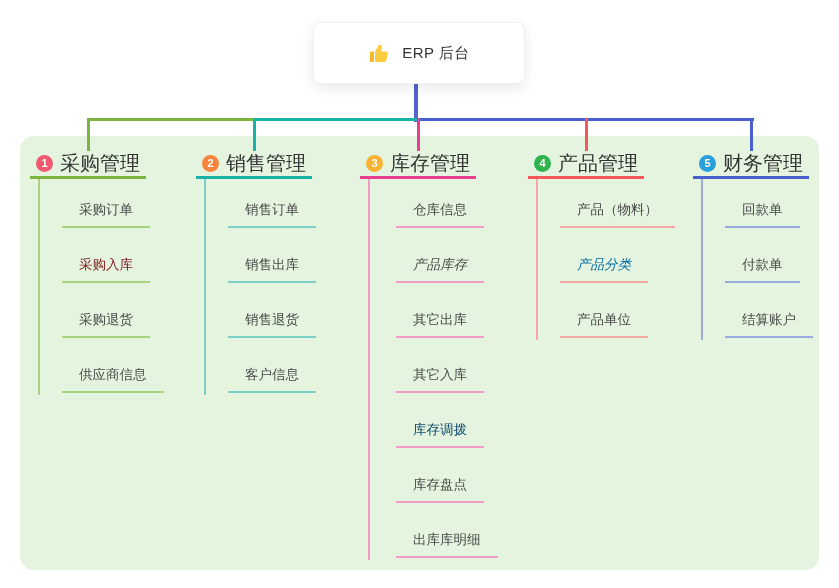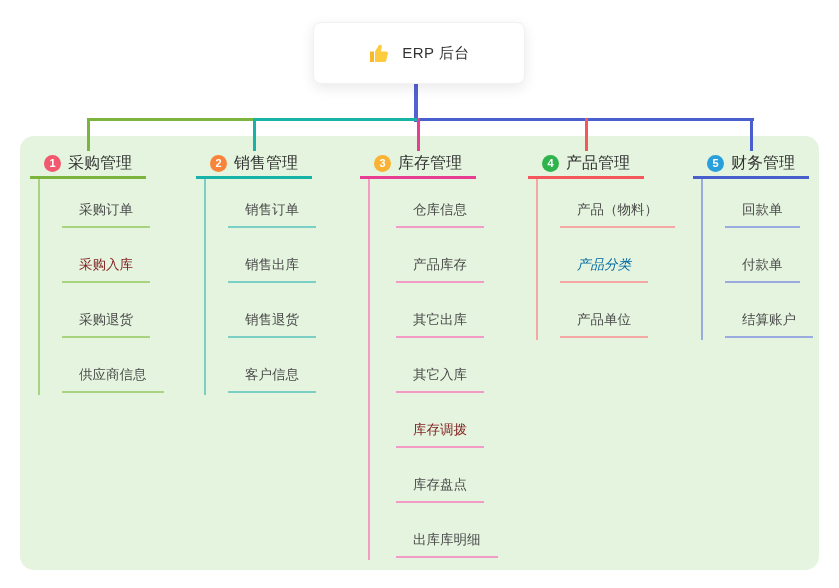--- a/index.html
+++ b/index.html
@@ -8,21 +8,21 @@
   .root-node{position:absolute;left:313px;top:22px;width:210px;height:60px;background:#ffffff;
     border:1px solid #f1f1f1;border-radius:8px;box-shadow:0 4px 14px rgba(0,0,0,.09);
     display:flex;align-items:center;justify-content:center;gap:10px;cursor:pointer;}
   .root-node .label{font-size:15px;color:#333;font-weight:500;letter-spacing:.5px;}
   .thumb{width:24px;height:24px;display:inline-block;}
   .cline{position:absolute;}
   .col-header{position:absolute;height:26px;display:flex;align-items:center;justify-content:center;
     gap:7px;cursor:pointer;}
   .badge{width:17px;height:17px;border-radius:50%;color:#fff;font-size:11px;font-weight:bold;
     display:flex;align-items:center;justify-content:center;flex:0 0 auto;line-height:1;}
-  .col-title{font-size:16px;color:#333;white-space:nowrap;}
+  .col-title{font-size:20px;color:#333;white-space:nowrap;}
   .child-item{height:55px;display:flex;align-items:flex-end;cursor:pointer;}
   .child-item .txt{display:inline-block;font-size:13.5px;color:#4a4a4a;white-space:nowrap;
     padding:0 17px 7px 17px;}
   .children{position:absolute;margin-left:24px;}
   .vconn{position:absolute;width:2px;}
 </style>
 </head>
 <body>
 
 <div class="stage">
@@ -91,30 +91,30 @@
       <div class="col-header" style="left: 360px; top: 150px; width: 116px; border-bottom: 3px solid rgb(232, 62, 146); position: absolute;">
         <span class="badge" style="background: rgb(249, 178, 52);">3</span>
         <span class="col-title" style="color: rgb(51, 51, 51);">库存管理</span>
       </div>
       <div class="vconn" style="left: 368px; top: 179px; height: 381px; background: rgb(241, 155, 198); position: absolute;"></div>
       <div class="children" style="left: 372px; top: 173px; position: absolute;">
         <div class="child-item">
           <span class="txt" style="border-bottom: 2px solid rgb(241, 155, 198); color: rgb(74, 74, 74);">仓库信息</span>
         </div>
         <div class="child-item">
-          <span class="txt" style="border-bottom: 2px solid rgb(241, 155, 198); color: rgb(74, 74, 74);">产品库存</span>
+          <span class="txt" style="border-bottom: 2px solid rgb(241, 155, 198); color: rgb(74, 74, 74); font-style: italic;">产品库存</span>
         </div>
         <div class="child-item">
           <span class="txt" style="border-bottom: 2px solid rgb(241, 155, 198); color: rgb(74, 74, 74);">其它出库</span>
         </div>
         <div class="child-item">
           <span class="txt" style="border-bottom: 2px solid rgb(241, 155, 198); color: rgb(74, 74, 74);">其它入库</span>
         </div>
         <div class="child-item">
-          <span class="txt" style="border-bottom: 2px solid rgb(241, 155, 198); color: #7f1d1d;">库存调拨</span>
+          <span class="txt" style="border-bottom: 2px solid rgb(241, 155, 198); color: #0c4a6e;">库存调拨</span>
         </div>
         <div class="child-item">
           <span class="txt" style="border-bottom: 2px solid rgb(241, 155, 198); color: rgb(74, 74, 74);">库存盘点</span>
         </div>
         <div class="child-item">
           <span class="txt" style="border-bottom: 2px solid rgb(241, 155, 198); color: rgb(74, 74, 74);">出库库明细</span>
         </div>
       </div>
       <div class="col-header" style="left: 528px; top: 150px; width: 116px; border-bottom: 3px solid rgb(244, 87, 92); position: absolute;">
         <span class="badge" style="background: rgb(47, 180, 77);">4</span>

